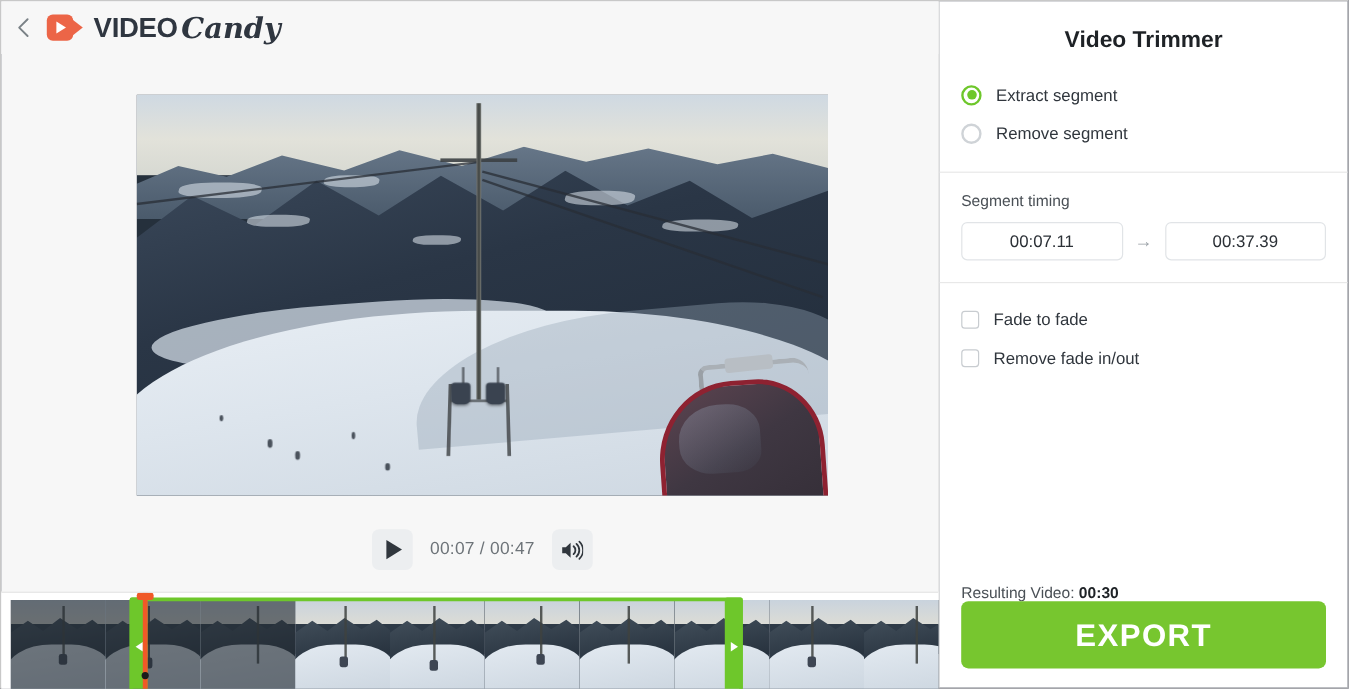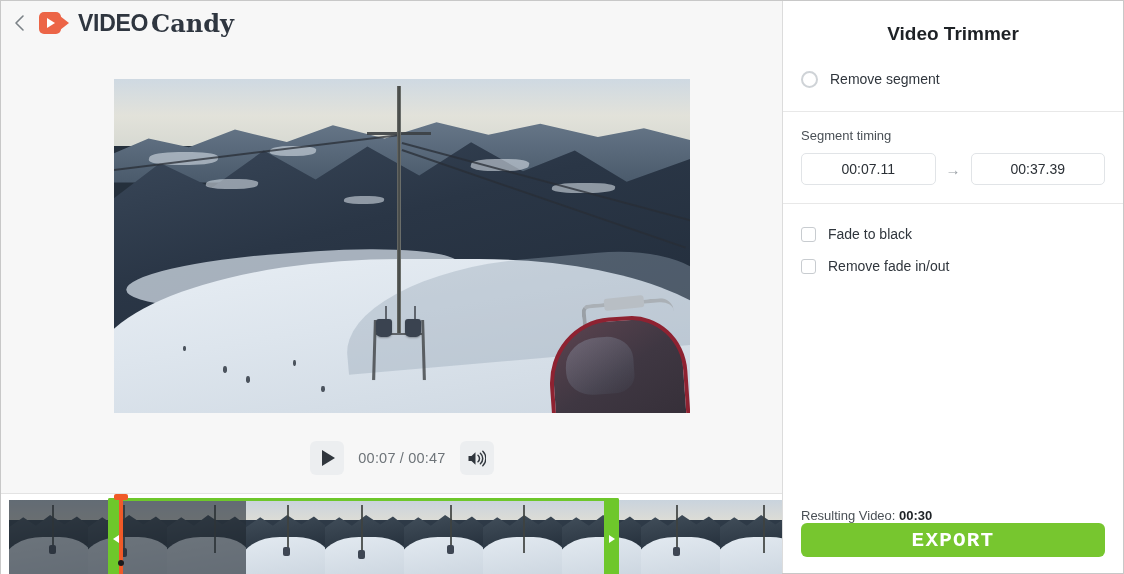--- a/index.html
+++ b/index.html
@@ -69,20 +69,21 @@
     border-bottom: 5px solid transparent;
     border-left: 8px solid #ffffff;
   }
   .logo-video {
     font-size: 23px; font-weight: bold;
     letter-spacing: -0.3px;
     color: #2f3640;
   }
   .logo-candy {
     font-family: "DejaVu Serif", serif;
+    font-style: italic;
     font-size: 24px;
     font-weight: bold;
     color: #2f3640;
     margin-left: 3px;
   }
 
   
   .stage {
     flex: 1 1 auto;
     position: relative;
@@ -432,30 +433,30 @@
   .check-label { font-size: 14px; color: #30363d; }
 
   .spacer { flex: 1 1 auto; }
 
   .footer { padding: 0 18px 16px; }
   .result-line {
     font-size: 13px; color: #4a5056;
   }
   .result-line b { color: #1e2226; }
   .export-btn {
-    width: 100%; height: 34px;
+    width: 100%; height: 56px;
     background: #77c62f;
     border-radius: 6px;
     border: none;
     color: #ffffff;
-    font-size: 21px;
+    font-size: 26px;
     font-weight: bold;
     letter-spacing: 1.2px;
     cursor: pointer;
-    font-family: Liberation Mono, monospace;
+    font-family: Liberation Sans, sans-serif;
   }
 </style>
 </head>
 <body>
 
 <div id="app">
 
   <div class="left-col">
 
     <div class="header">
@@ -626,20 +627,26 @@
       </div>
     </div>
   </div>
 
   <div class="right-panel">
 
     <div class="panel-title">Video Trimmer</div>
 
     <div class="radio-group">
       <div class="radio-row">
+        <div class="radio-outer on">
+          <div class="radio-dot"></div>
+        </div>
+        <div class="radio-label">Extract segment</div>
+      </div>
+      <div class="radio-row">
         <div class="radio-outer"></div>
         <div class="radio-label">Remove segment</div>
       </div>
     </div>
 
     <div class="divider"></div>
 
     <div class="section">
       <div class="section-label">Segment timing</div>
       <div class="time-row">
@@ -647,21 +654,21 @@
         <div class="arrow">→</div>
         <div class="time-input">00:37.39</div>
       </div>
     </div>
 
     <div class="divider"></div>
 
     <div class="check-group">
       <div class="check-row">
         <div class="checkbox"></div>
-        <div class="check-label">Fade to black</div>
+        <div class="check-label">Fade to fade</div>
       </div>
       <div class="check-row">
         <div class="checkbox"></div>
         <div class="check-label">Remove fade in/out</div>
       </div>
     </div>
 
     <div class="spacer"></div>
 
     <div class="footer">

